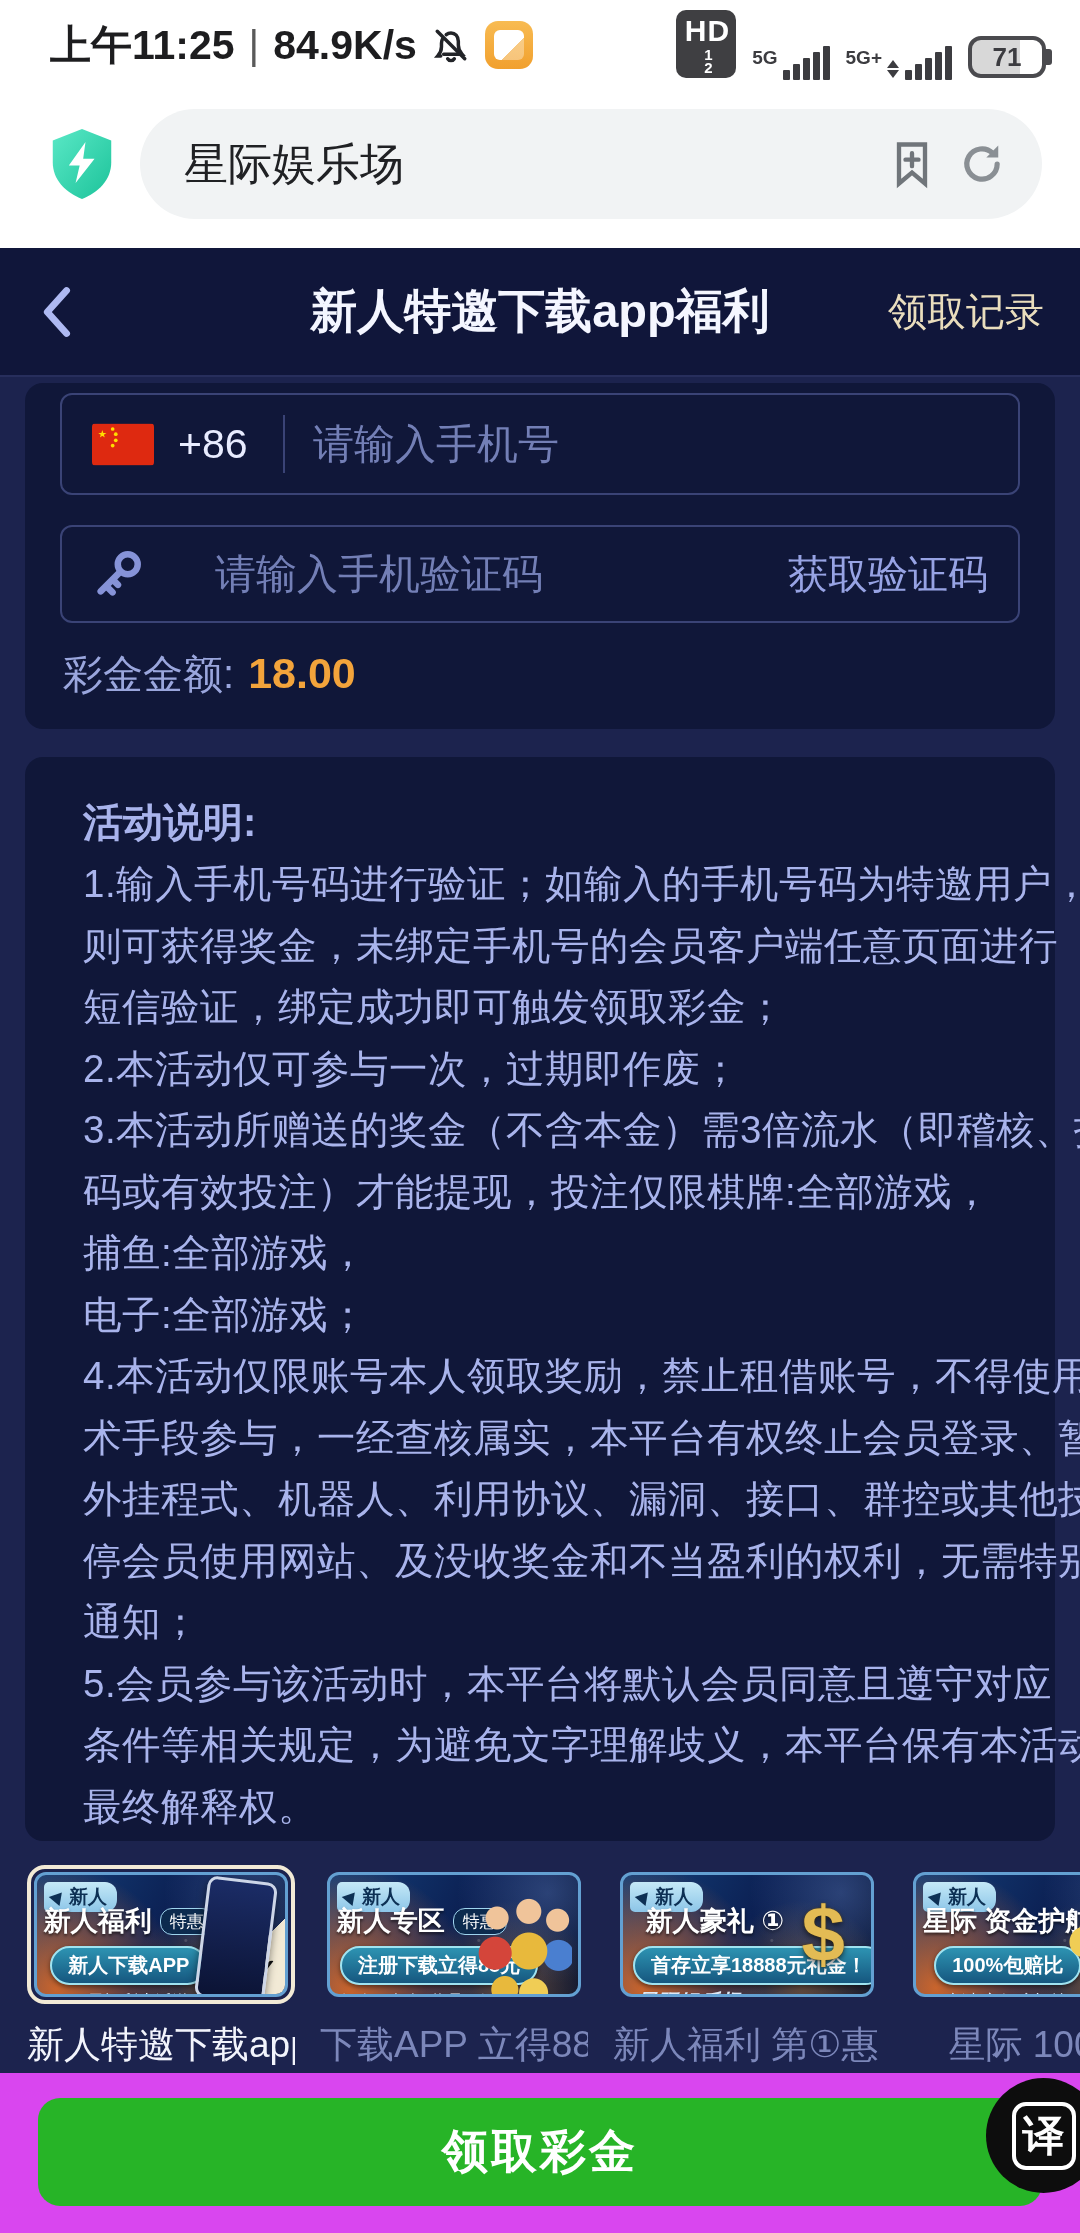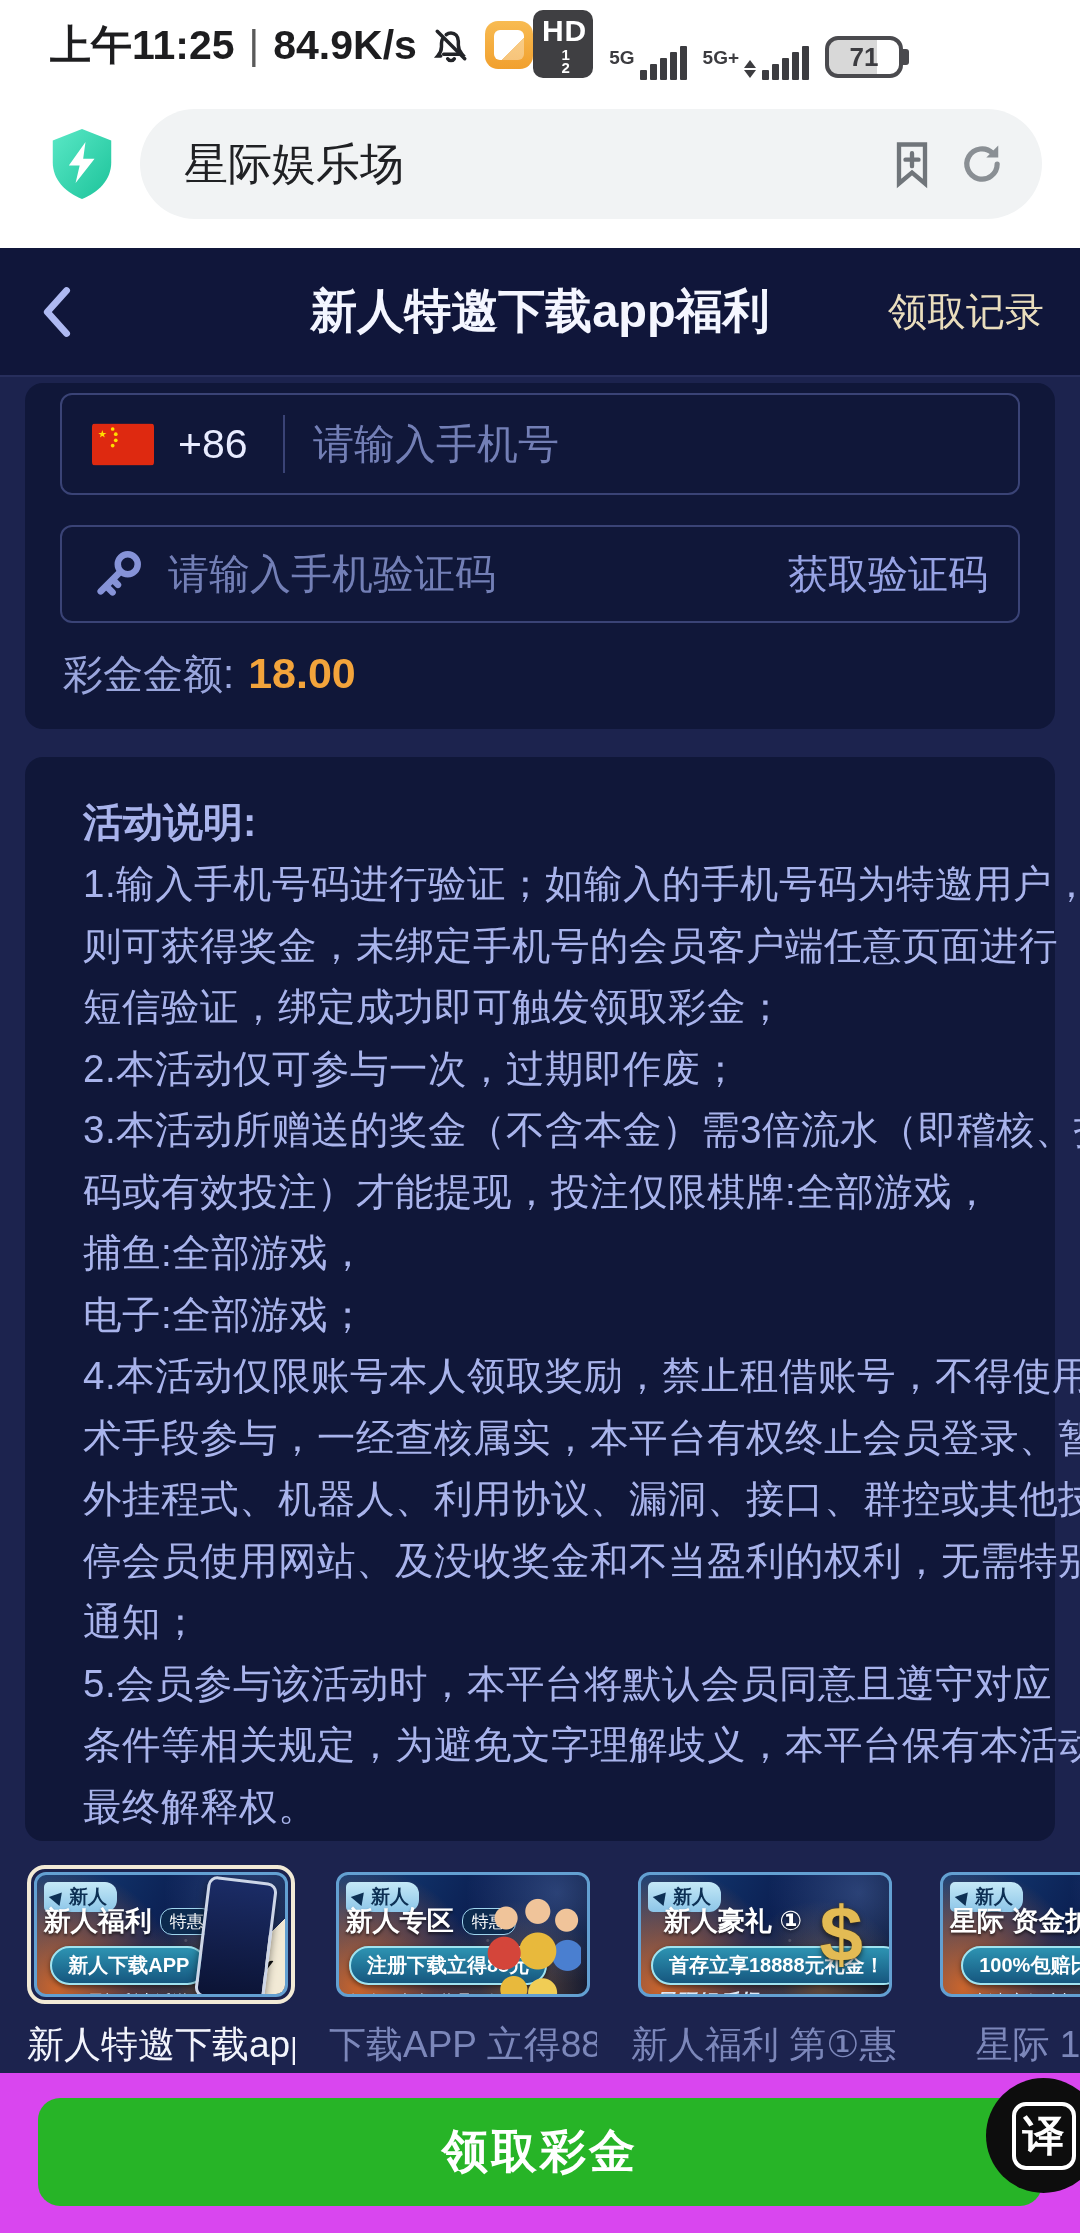--- a/index.html
+++ b/index.html
@@ -5,21 +5,21 @@
   * { margin:0; padding:0; box-sizing:border-box; }
   html,body { width:1080px; height:2233px; }
   body {
     font-family:"Liberation Sans","DejaVu Sans",sans-serif;
     background:#1c234e; overflow:hidden; position:relative;
   }
 
   
   .status-bar {
     height:90px; background:#ffffff; display:flex; align-items:center;
-    padding:0 28px 0 50px; color:#1d1d1f;
+    justify-content:space-between; padding:0 28px 0 50px; color:#1d1d1f;
   }
   .sb-left { display:flex; align-items:center; gap:12px; font-size:41px; font-weight:bold; }
   .sb-sep { color:#5a5a5a; font-weight:normal; margin:0 2px; }
   .bell-muted { width:44px; height:44px; }
   .note-icon {
     width:48px; height:48px; border-radius:13px;
     background:linear-gradient(#f8bb52,#f1a02e); position:relative;
   }
   .note-icon::after {
     content:""; position:absolute; left:9px; top:9px; width:30px; height:30px;
@@ -80,21 +80,21 @@
   .card {
     position:absolute; left:25px; width:1030px; background:#101739; border-radius:18px;
   }
   .card-form { top:6px; height:346px; }
   .input-box {
     position:absolute; left:35px; width:960px; height:102px;
     border:2px solid #3a4376; border-radius:12px;
     display:flex; align-items:center; padding:0 30px;
   }
   .input-phone { top:10px; }
-  .input-code  { top:142px; height:98px; }
+  .input-code  { top:142px; height:98px;gap:47px; }
   .flag { width:62px; height:43px; border-radius:4px; overflow:hidden; flex:0 0 auto; }
   .ccode { font-size:41px; color:#e8ecff; margin:0 0 0 24px; width:105px; }
   .vdivider { width:2px; height:58px; background:#3a4376; margin:0 28px 0 0; }
   input.ghost {
     background:transparent; border:none; outline:none; flex:1;
     font-family:inherit; font-size:41px; color:#e8ecff; min-width:0;
   }
   input.ghost::placeholder { color:#737fb6; opacity:1; }
   .key-icon { width:52px; height:52px; margin-right:24px; flex:0 0 auto; }
   .get-code { font-size:40px; color:#97a3e4; flex:0 0 auto;text-align:right; }
@@ -102,21 +102,21 @@
   .bonus-label { color:#9aa6dd; }
   .bonus-value { color:#f3a43b; font-size:43px; font-weight:bold; }
 
   .card-rules { top:380px; height:1084px; padding:34px 58px 0 58px; }
   .rules-heading { font-size:40px; font-weight:bold; color:#a9b4ec; line-height:62px; }
   .rules-line { font-size:38.5px; color:#a9b4ec; line-height:61.5px; white-space:nowrap; letter-spacing:.5px; }
 
   
   .carousel {
     position:absolute; left:0; top:1488px; width:1080px;
-    display:flex; gap:34px; padding-left:27px; overflow:hidden;
+    display:flex; gap:25px; padding-left:27px; overflow:hidden;
   }
   .thumb { flex:0 0 268px; width:268px; }
   .thumb-frame { border:4px solid transparent; border-radius:18px; padding:3px; position:relative; }
   .thumb.selected .thumb-frame { border-color:#f2ead6; }
   .banner {
     height:125px; border-radius:12px; border:3px solid #63a0d2; overflow:hidden;
     position:relative;
     background:
       radial-gradient(circle at 88% 15%, rgba(130,170,255,.28), transparent 38%),
       radial-gradient(circle at 8% 95%, rgba(233,110,35,.85), transparent 48%),

